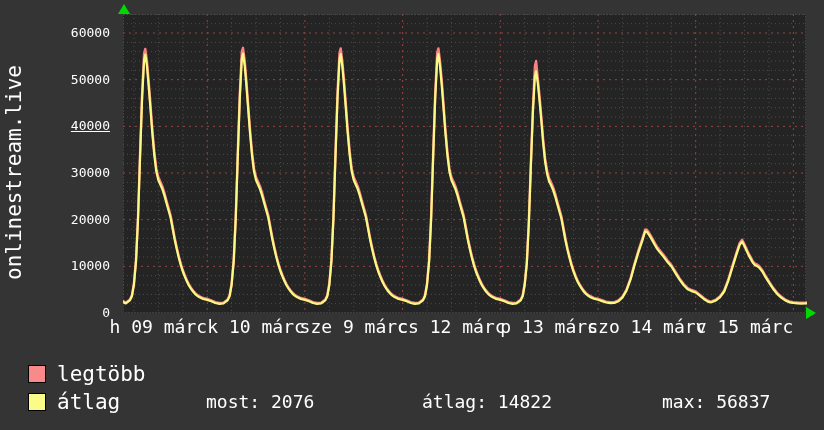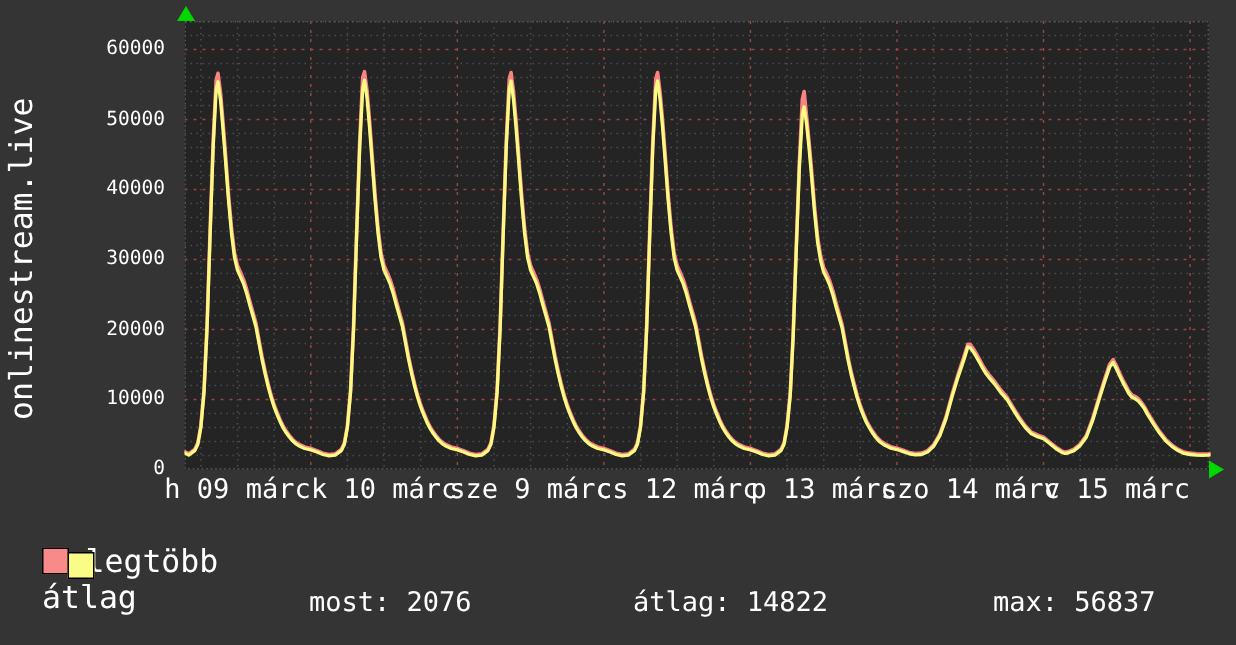--- a/index.html
+++ b/index.html
@@ -32,21 +32,21 @@
     border-left:6px solid transparent;border-right:6px solid transparent;
     border-bottom:10px solid #00d900;
   }
   .arrow-right{
     position:absolute;left:806px;top:307px;width:0;height:0;
     border-top:6px solid transparent;border-bottom:6px solid transparent;
     border-left:10px solid #00d900;
   }
   .legend-row{position:absolute;left:28px;height:22px;display:flex;align-items:center;}
   .legend-row.r1{top:363px;align-items:center;}
-  .legend-row.r2{top:368px;flex-direction:column;}
+  .legend-row.r2{top:391px;}
   .swatch{
     width:16px;height:16px;border:1px solid #000000;display:inline-block;
     margin-right:11px;flex:0 0 auto;
   }
   .legend-label{font-size:21px;white-space:pre;}
   .stat{position:absolute;top:391px;font-size:18px;white-space:pre;line-height:22px;}
   .stat.most{left:206px;}
   .stat.atlag{left:422px;}
   .stat.max{left:662px;}
 </style>
@@ -55,21 +55,21 @@
 
 <div class="graph">
 
   <div class="vtitle">onlinestream.live</div>
 
   <div class="ylabels">
       <span style="top: 303px; width: 110px; left: 0px;">0</span>
       <span style="top: 256.333px; width: 110px; left: 0px;">10000</span>
       <span style="top: 209.666px; width: 110px; left: 0px;">20000</span>
       <span style="top: 162.999px; width: 110px; left: 0px;">30000</span>
-      <span style="top: 116.332px; width: 110px; left: 0px;">40000</span>
+      <span style="top: 116.332px; width: 110px; left: 0px; text-decoration: underline;">40000</span>
       <span style="top: 69.665px; width: 110px; left: 0px;">50000</span>
       <span style="top: 22.998px; width: 110px; left: 0px;">60000</span>
     </div>
 
   <svg class="plot-svg" width="684" height="300" viewBox="123 14 684 300">
       <rect x="123" y="14" width="683" height="299" fill="#242424"></rect>
       <line x1="123" y1="303.6666" x2="806" y2="303.6666" stroke="#4d4d4d" stroke-width="1" stroke-dasharray="1 3"></line>
       <line x1="123" y1="294.3332" x2="806" y2="294.3332" stroke="#4d4d4d" stroke-width="1" stroke-dasharray="1 3"></line>
       <line x1="123" y1="284.9998" x2="806" y2="284.9998" stroke="#4d4d4d" stroke-width="1" stroke-dasharray="1 3"></line>
       <line x1="123" y1="275.6664" x2="806" y2="275.6664" stroke="#4d4d4d" stroke-width="1" stroke-dasharray="1 3"></line>

